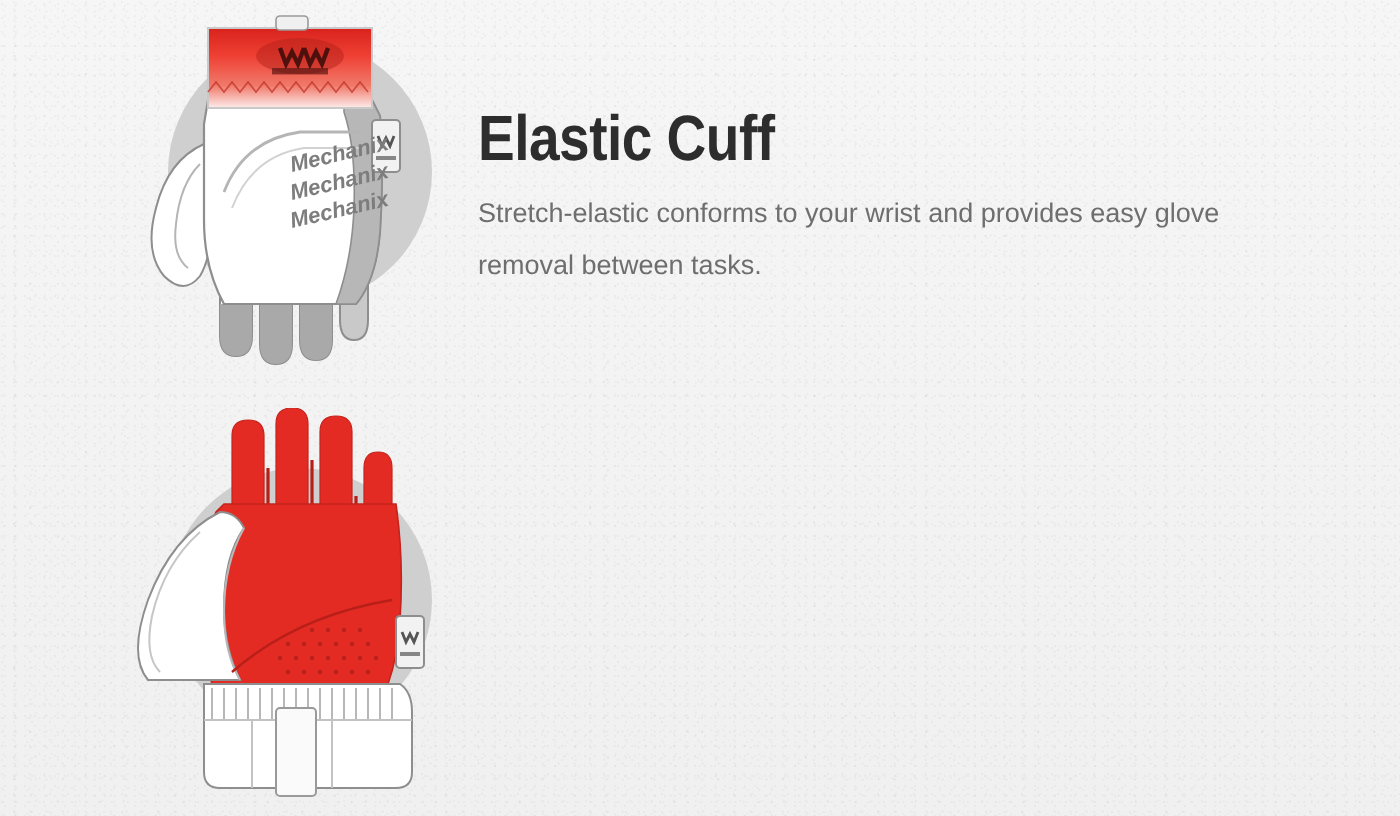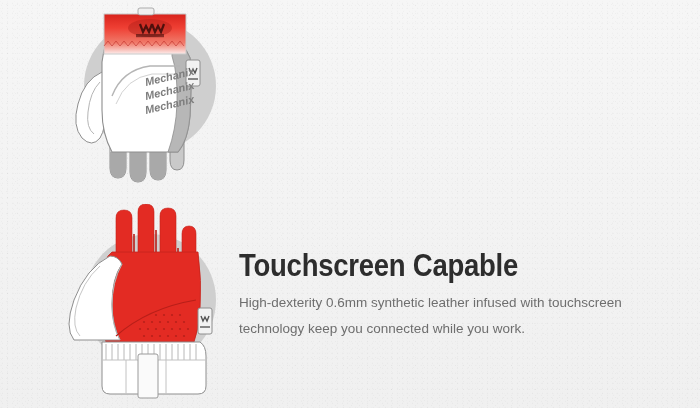--- a/index.html
+++ b/index.html
@@ -160,20 +160,24 @@
 
           <g fill="#7d7d7d" font-family="Liberation Sans, sans-serif" font-size="11" font-weight="bold" font-style="italic">
             <text x="146" y="86" transform="rotate(-13 146 86)">Mechanix</text>
             <text x="146" y="100" transform="rotate(-13 146 100)">Mechanix</text>
             <text x="146" y="114" transform="rotate(-13 146 114)">Mechanix</text>
           </g>
         </g>
       </svg>
     </div>
 
+    <div class="feature-text">
+      <h2 class="feature-title">Elastic Cuff</h2>
+      <p class="feature-desc">Stretch-elastic conforms to your wrist and provides easy glove removal between tasks.</p>
+    </div>
   </div>
 
   <div class="feature-row" id="feature-row-2">
 
     <div class="illustration">
       <svg width="239" height="204" viewBox="0 0 239 204" xmlns="http://www.w3.org/2000/svg">
 
         <circle cx="150" cy="96" r="66" fill="#cfcfcf"></circle>
 
         <g>
@@ -257,19 +261,15 @@
 
             <path d="M126,156 L126,190" stroke="#c2c2c2" stroke-width="1" fill="none"></path>
             <path d="M166,156 L166,190" stroke="#c2c2c2" stroke-width="1" fill="none"></path>
 
             <rect x="138" y="150" width="20" height="44" rx="2" fill="#fafafa" stroke="#9a9a9a" stroke-width="1"></rect>
           </g>
         </g>
       </svg>
     </div>
 
-    <div class="feature-text">
-      <h2 class="feature-title">Touchscreen Capable</h2>
-      <p class="feature-desc">High-dexterity 0.6mm synthetic leather infused with touchscreen technology keep you connected while you work.</p>
-    </div>
   </div>
 
 </div>
 
 </body></html>

